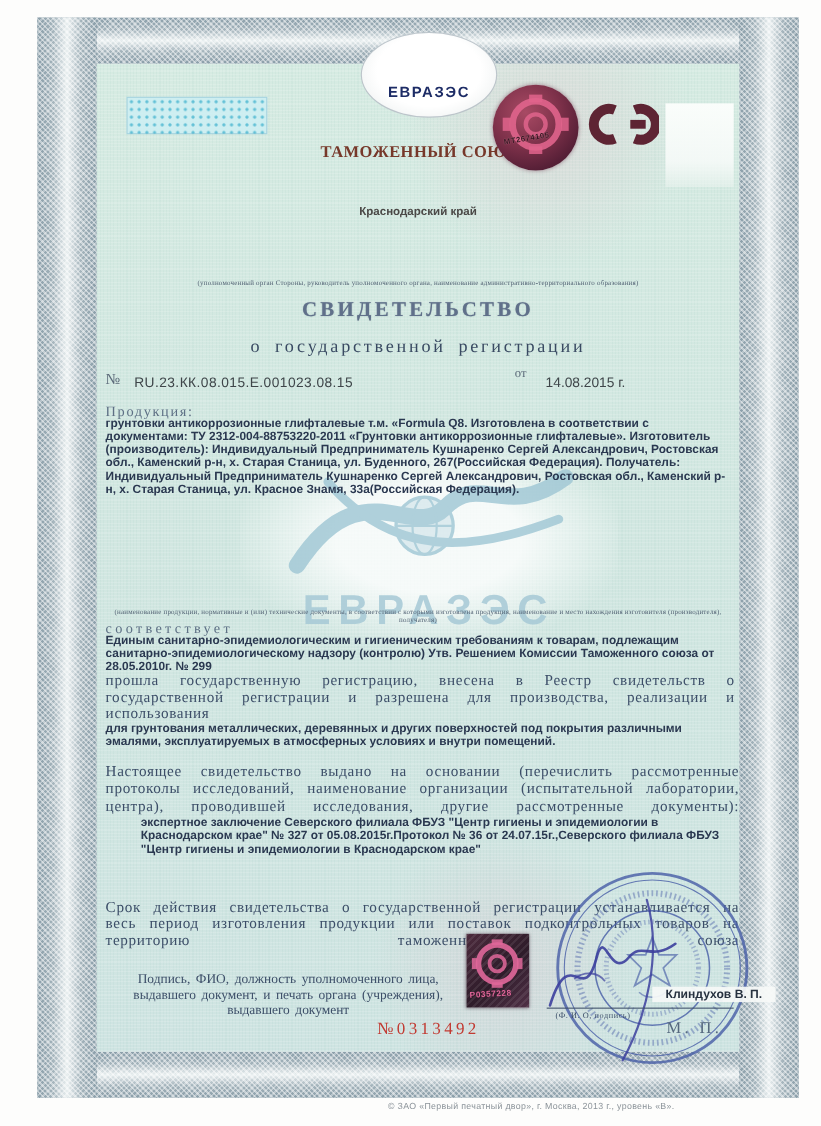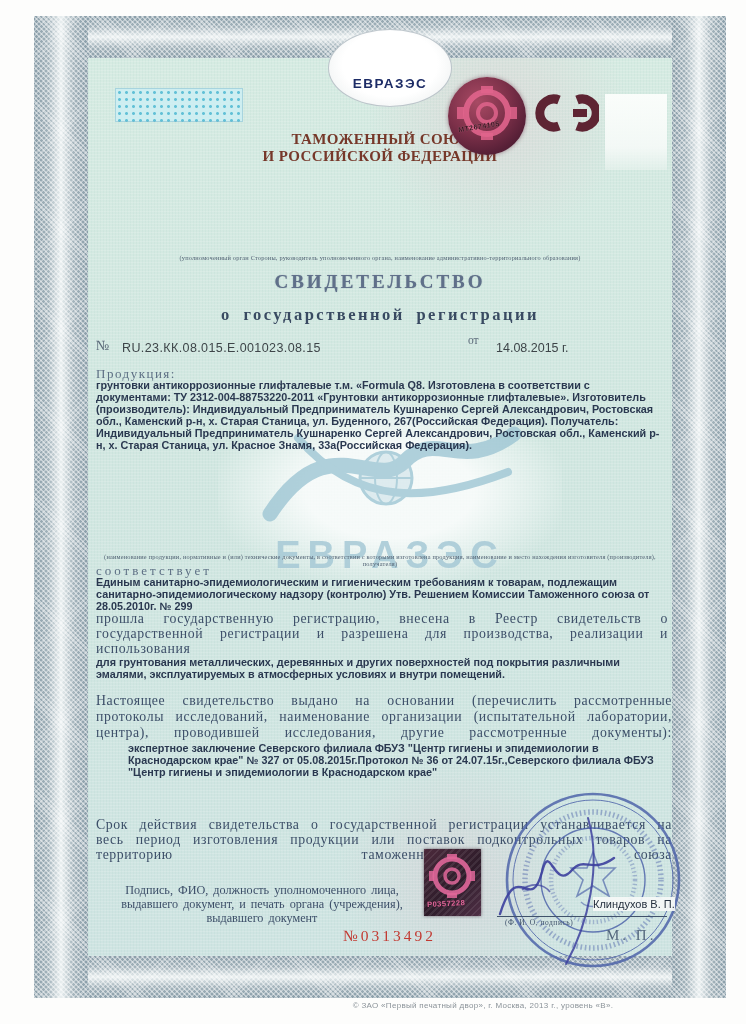--- a/index.html
+++ b/index.html
@@ -44,21 +44,21 @@
   .authority{left:88px;top:186px;width:584px;text-align:center;z-index:4;
     font-family:"Liberation Sans",sans-serif;font-weight:bold;font-size:10.5px;line-height:12.5px;color:#4b4947;}
   .cap{font-size:6.3px;color:#516173;letter-spacing:.2px;z-index:4;text-align:center;}
   .cap1{left:90px;top:254px;width:580px;}
   .cap2{left:90px;top:553px;width:580px;}
 
   .title-main{left:88px;top:271px;width:584px;text-align:center;z-index:4;
     font-weight:bold;font-size:19px;letter-spacing:3px;color:#60708a;
     text-shadow:0 0 1px rgba(70,85,110,.55);}
   .title-sub{left:88px;top:305px;width:584px;text-align:center;z-index:4;
-    font-weight:bold;font-size:16.5px;letter-spacing:2.5px;word-spacing:5px;color:#394a62;}
+    font-weight:normal;font-size:16.5px;letter-spacing:2.5px;word-spacing:5px;color:#394a62;}
 
   .regnum-label{left:96px;top:338px;font-size:14px;color:#5a6878;z-index:4;}
   .regnum-value{left:122px;top:341px;font-family:"Liberation Sans",sans-serif;font-size:12.5px;color:#3e4549;letter-spacing:.4px;z-index:4;}
   .regdate-label{left:468px;top:334px;font-size:11.5px;color:#5a6878;z-index:4;}
   .regdate-value{left:496px;top:341px;font-family:"Liberation Sans",sans-serif;font-size:12.5px;color:#3e4549;z-index:4;}
 
   .sec-label{font-size:13px;color:#5d6f84;letter-spacing:1.5px;z-index:4;}
   .bold-sans{font-family:"Liberation Sans",sans-serif;font-weight:bold;font-size:10.8px;
     line-height:11.9px;color:#2a3850;z-index:4;}
   .serif-par{font-size:13.8px;line-height:15px;color:#3c4e68;text-align:justify;
@@ -108,22 +108,22 @@
   
   .holo-sq{left:424px;top:849px;width:57px;height:67px;z-index:5;
     background:
       repeating-linear-gradient(135deg, rgba(255,255,255,.08) 0 2px, rgba(0,0,0,0) 2px 5px),
       linear-gradient(135deg,#4c2a3c 0%,#2e1c2a 55%,#503046 100%);
     box-shadow:0 0 3px rgba(40,20,35,.6);}
   .holo-sq .holo-serial{left:3px;top:50px;color:#e0679a;font-size:7.5px;transform:rotate(-3deg);
     text-shadow:0 0 1px rgba(60,20,40,.9);}
   .stamp{left:503px;top:790px;width:180px;height:180px;z-index:5;opacity:.82;}
   .signature{left:492px;top:812px;width:150px;height:156px;z-index:6;}
-  .name-chip{left:593px;top:897px;z-index:6;background:rgba(246,249,247,.92);padding:1px 0;
-    font-family:"Liberation Sans",sans-serif;font-weight:normal;font-size:11px;color:#26313f;}
+  .name-chip{left:593px;top:897px;z-index:6;background:rgba(246,249,247,.92);padding:1px 12px;
+    font-family:"Liberation Sans",sans-serif;font-weight:bold;font-size:11px;color:#26313f;}
   .sig-line{left:497px;top:916px;width:170px;border-top:1.3px solid #41526b;z-index:6;}
   .sig-sub{left:505px;top:918px;font-size:7.5px;color:#3c4e68;z-index:6;letter-spacing:.5px;}
   .mp{left:606px;top:927px;font-size:15px;letter-spacing:3px;color:#55687e;z-index:6;}
   .red-number{left:343px;top:927px;font-size:15.5px;letter-spacing:3px;color:#c23a32;z-index:6;}
 
   .footer{left:230px;top:1001px;width:506px;text-align:center;z-index:2;
     font-family:"Liberation Sans",sans-serif;font-size:8px;color:#8b9399;letter-spacing:.3px;}
 </style>
 </head>
 <body>
@@ -166,24 +166,24 @@
     <path d="M28,10 A14,14 0 1 0 28,36" fill="none" stroke="#5e2433" stroke-width="9"></path>
     <path d="M40,36 A14,14 0 1 0 40,10" fill="none" stroke="#5e2433" stroke-width="9" transform="translate(6,0)"></path>
     <line x1="42" y1="23" x2="56" y2="23" stroke="#5e2433" stroke-width="8"></line>
   </svg>
 </div>
 
 <div class="abs white-chip"></div>
 
 <div class="abs org-header">
   <div>ТАМОЖЕННЫЙ СОЮЗ</div>
-  <div>И РОССИЙСКОЙ ФЕДЕРАЦИИ</div>
 </div>
 
 <div class="abs authority">
+  <div>Краснодарский край</div>
 </div>
 
 <div class="abs cap cap1">(уполномоченный орган Стороны, руководитель уполномоченного органа, наименование административно-территориального образования)</div>
 
 <div class="abs title-main">СВИДЕТЕЛЬСТВО</div>
 <div class="abs title-sub">о государственной регистрации</div>
 
 <span class="abs regnum-label">№</span>
 <span class="abs regnum-value">RU.23.КК.08.015.Е.001023.08.15</span>
 <span class="abs regdate-label">от</span>

